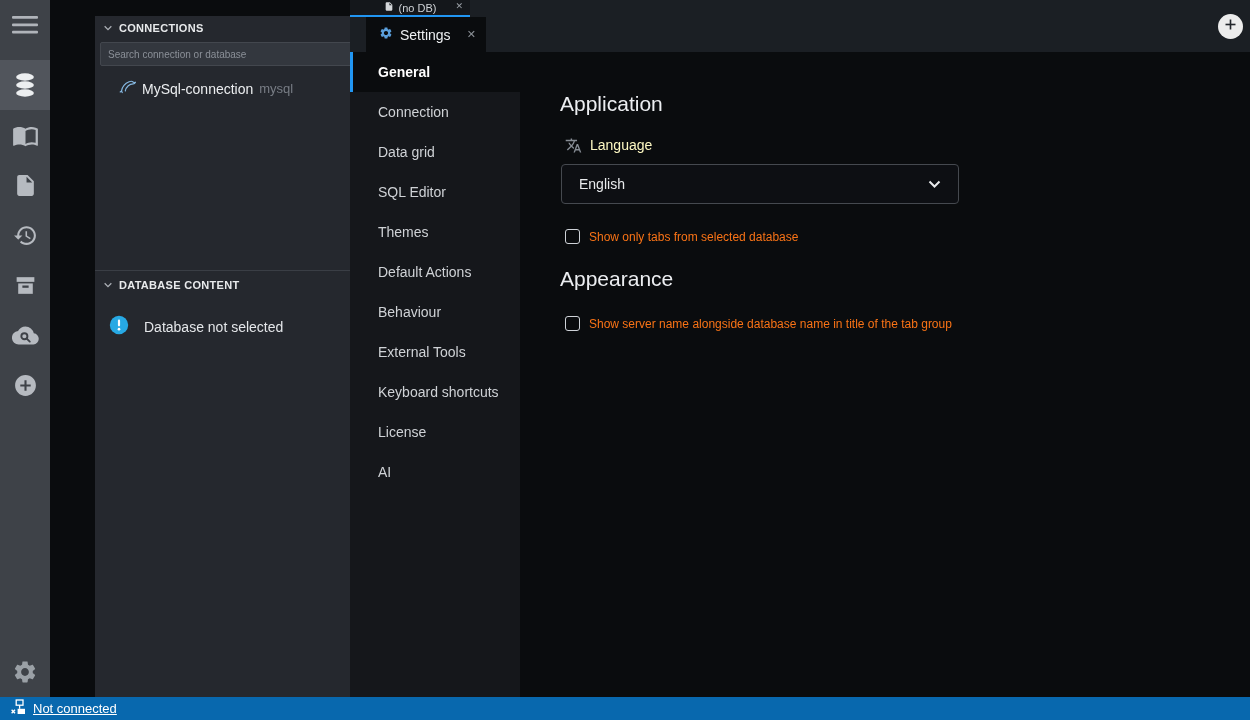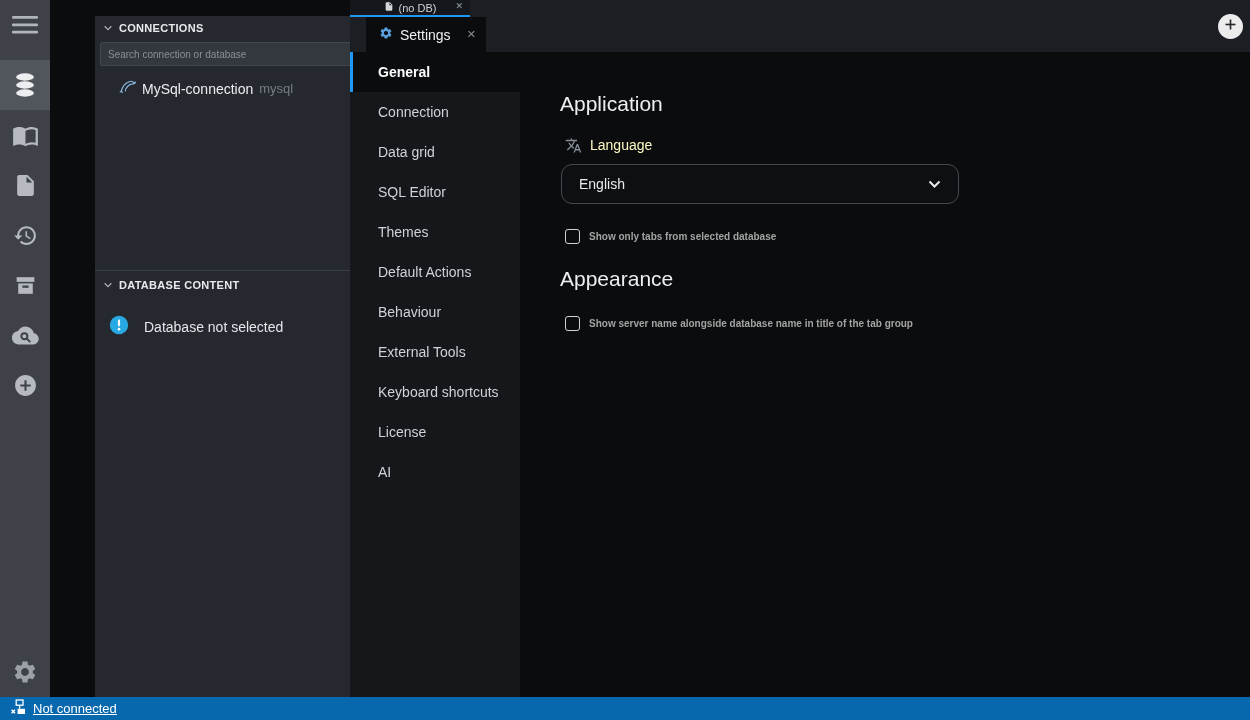--- a/index.html
+++ b/index.html
@@ -87,30 +87,30 @@
     background: #0a0c0e; border-left: 3px solid #2196f3; padding-left: 25px;
     color: #ffffff; font-weight: bold;
   }
 
   
   .settings-content { flex: 1; background: #0a0c0e; padding: 40px 0 0 40px; color: #e8eaec; }
   .section-title { font-size: 21px; font-weight: 400; color: #eceef1; }
   .field-label-row { display: flex; align-items: flex-start; gap: 8px; margin: 21px 0 0 5px; color: #fef9c3; }
   .field-label-row .label { font-size: 14px; }
   .select-box {
-    margin: 6px 0 0 1px; width: 398px; height: 40px; border: 1px solid #45494f; border-radius: 11px;
+    margin: 6px 0 0 1px; width: 398px; height: 40px; border: 1px solid #45494f; border-radius: 4px;
     background: #0d0f13; display: flex; align-items: center; justify-content: space-between;
     padding: 0 17px; font-size: 14px; color: #e8eaec; cursor: pointer;
   }
   .checkbox-row { display: flex; align-items: center; gap: 9px; margin: 25px 0 0 5px; }
   .checkbox {
     width: 15px; height: 15px; border: 1px solid #cfd3d8; border-radius: 3px;
     background: transparent; flex: 0 0 auto; cursor: pointer;
   }
-  .checkbox-row .cb-label { font-size: 10px; color: #a3a3a3; font-weight: bold; }
+  .checkbox-row .cb-label { font-size: 12px; color: #f97316; }
   .section-title.second { margin-top: 23px; }
 
   
   .status-bar {
     position: absolute; left: 0; bottom: 0; width: 1250px; height: 23px; background: #0868ae;
     display: flex; align-items: center; gap: 7px; padding: 0 10px; cursor: pointer;
   }
   .status-bar .status-text { font-size: 13px; color: #ffffff; text-decoration: underline; }
 </style>
 </head>

